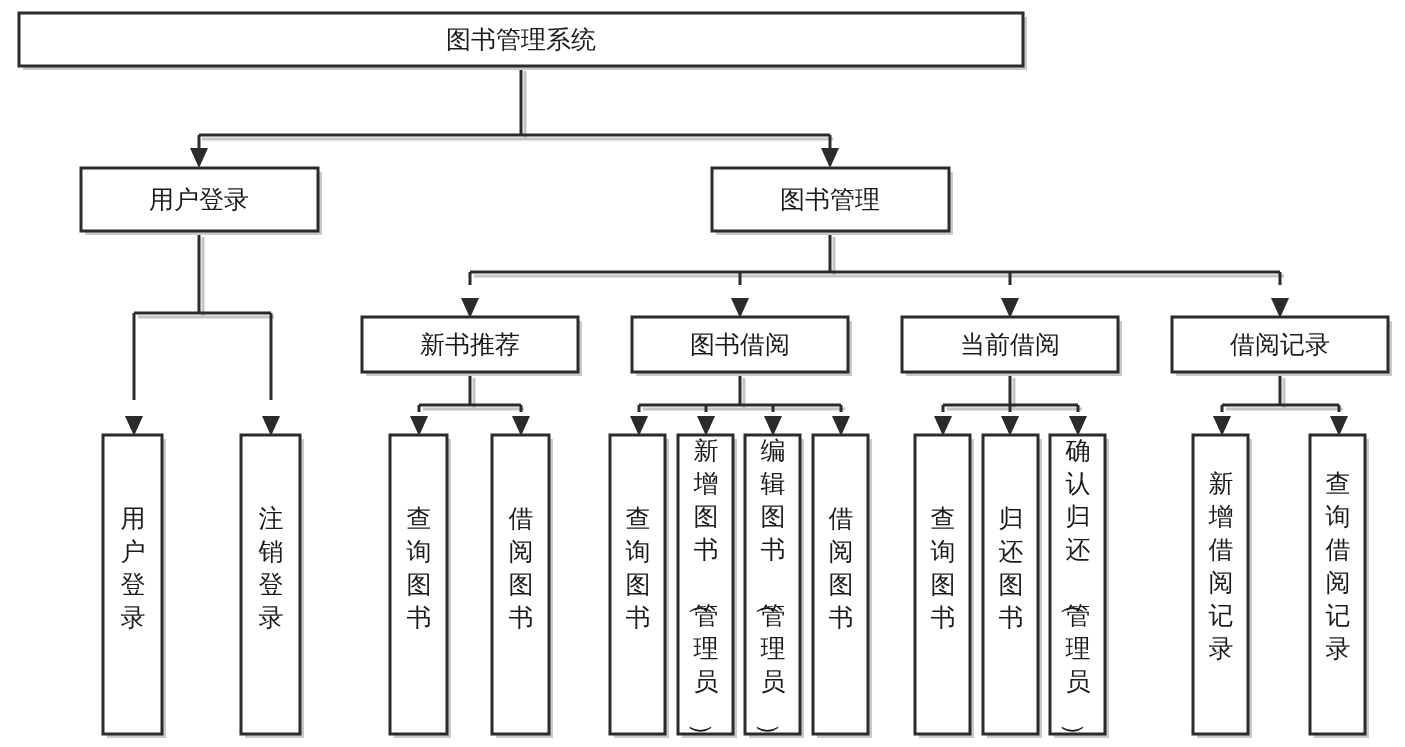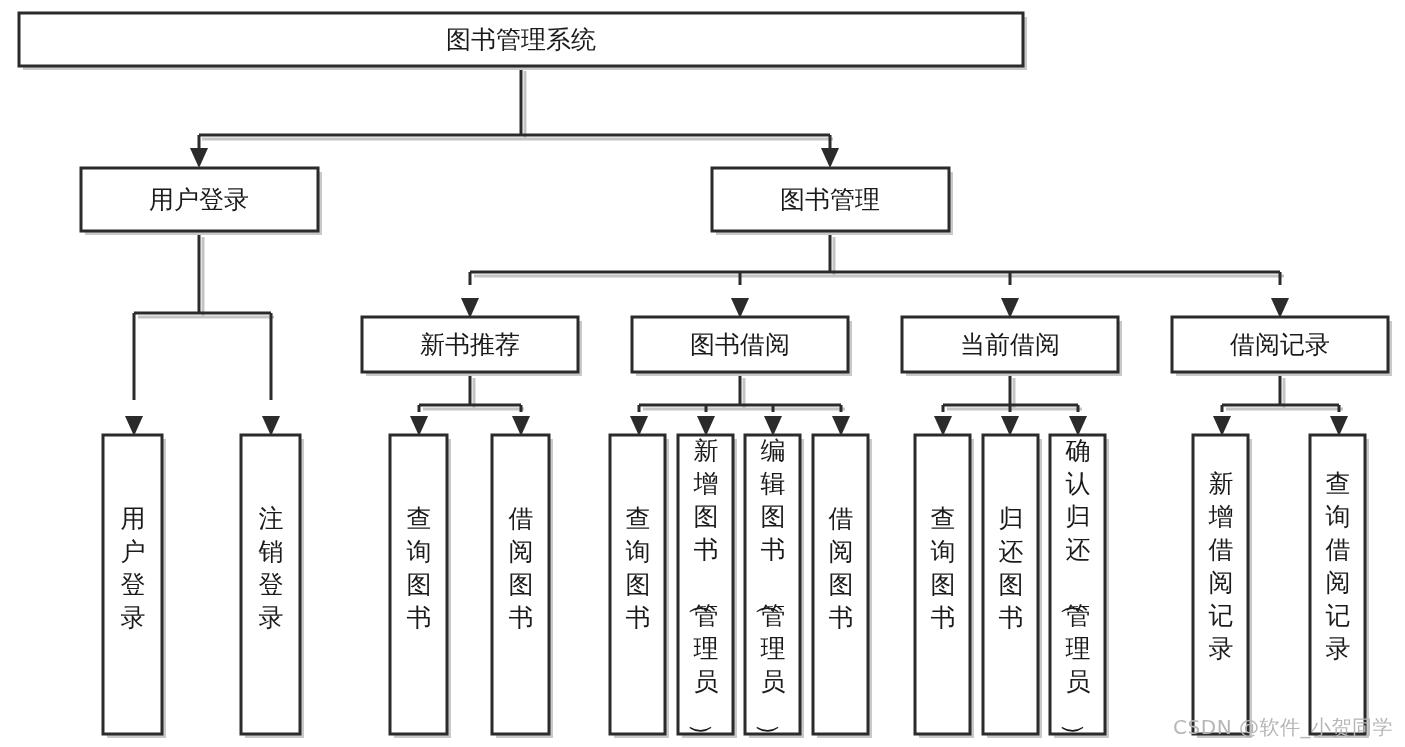--- a/index.html
+++ b/index.html
@@ -293,15 +293,14 @@
     </g>
 
     <g>
       <rect class="node-shadow" x="1314" y="439" width="55" height="299"></rect>
       <rect class="node-rect" x="1310" y="435" width="55" height="299"></rect>
       <text class="node-label-v" x="1338" y="492"><tspan x="1338" dy="0">查</tspan><tspan x="1338" dy="33">询</tspan><tspan x="1338" dy="33">借</tspan><tspan x="1338" dy="33">阅</tspan><tspan x="1338" dy="33">记</tspan><tspan x="1338" dy="33">录</tspan></text>
     </g>
 
   </svg>
 
-  <div class="watermark">CSDN @软件_小贺同学</div>
 
 </div>
 
 </body></html>

